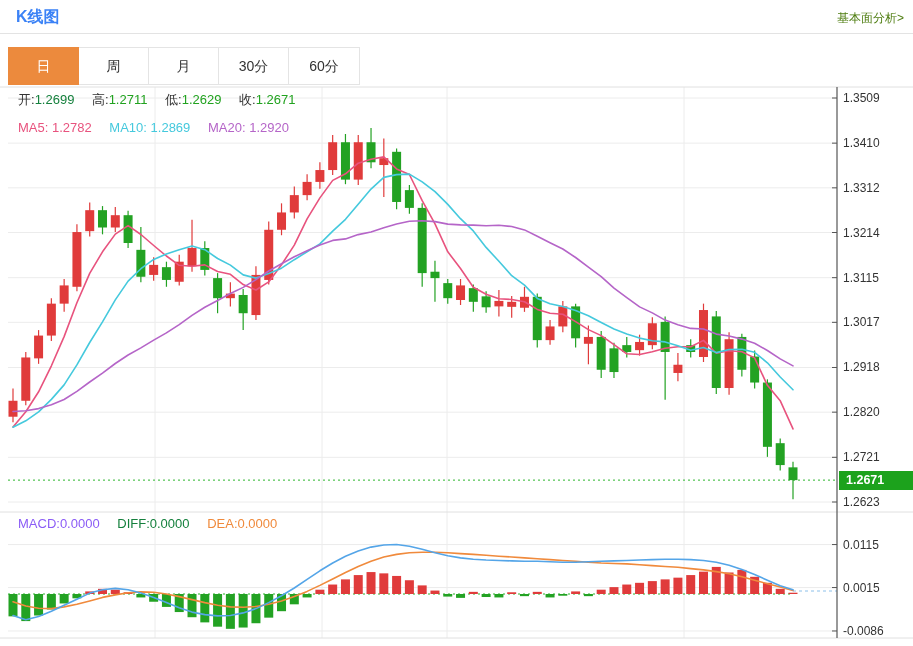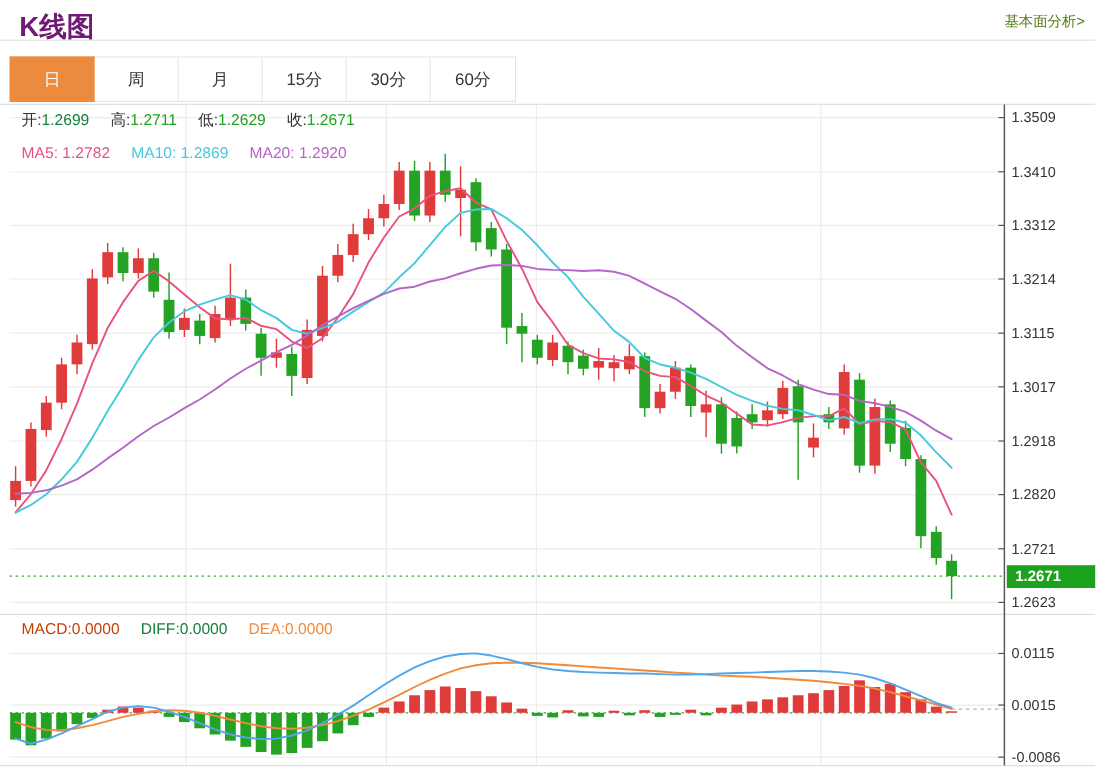--- a/index.html
+++ b/index.html
@@ -1,19 +1,19 @@
 <!DOCTYPE html>
 <html><head>
 <meta charset="utf-8">
 <style>
   html,body{margin:0;padding:0;background:#fff;}
   body{font-family:"Liberation Sans","DejaVu Sans",sans-serif;}
   #stage{position:relative;width:913px;height:646px;background:#fff;overflow:hidden;}
   #chart-svg{position:absolute;left:0;top:0;z-index:1;}
-  .hdr-title{position:absolute;left:16px;top:7px;font-size:23px;font-weight:bold;color:#701a75;z-index:3;}
+  .hdr-title{position:absolute;left:16px;top:7px;font-size:16px;font-weight:bold;color:#3b82f6;z-index:3;}
   .hdr-link{position:absolute;right:9px;top:10px;font-size:12px;color:#4d7c0f;z-index:3;cursor:pointer;text-decoration:none;}
   .hdr-divider{position:absolute;left:0;top:33px;width:913px;border-top:1px solid #e3e3e3;z-index:3;}
   .tabbar{position:absolute;left:8px;top:47px;height:38px;display:flex;z-index:3;background:#fff;border:1px solid #e4e4e4;box-sizing:border-box;}
   .tab{width:70px;height:100%;line-height:36px;text-align:center;font-size:14px;color:#333;border-right:1px solid #e4e4e4;cursor:pointer;box-sizing:border-box;background:#fff;}
   .tab:last-child{border-right:none;}
   .tab.active{color:#fff;border-right:none;margin:-1px 0 -1px -1px;height:38px;line-height:38px;width:71px;}
   .inforow{position:absolute;z-index:3;font-size:13px;white-space:nowrap;}
   .inforow .lbl{color:#333;}
   .inforow .grp{margin-right:14px;}
   .badge{position:absolute;left:839px;top:471px;width:74px;height:19px;line-height:19px;padding-left:7px;box-sizing:border-box;color:#fff;font-size:12.5px;font-weight:bold;z-index:3;}
@@ -268,39 +268,38 @@
     </svg>
 
   <div class="hdr-title">K线图</div>
   <a class="hdr-link">基本面分析&gt;</a>
   <div class="hdr-divider"></div>
 
   <div class="tabbar">
     <div class="tab active" style="background-color: rgb(236, 138, 61);">日</div>
     <div class="tab">周</div>
     <div class="tab">月</div>
-    <div class="tab">15分</div>
     <div class="tab">30分</div>
     <div class="tab">60分</div>
   </div>
 
   <div class="inforow" style="left:18px;top:91px;">
     <span class="grp"><span class="lbl">开:</span><span style="color: #15803d;">1.2699</span></span>
     <span class="grp"><span class="lbl">高:</span><span style="color: rgb(33, 162, 31);">1.2711</span></span>
     <span class="grp"><span class="lbl">低:</span><span style="color: rgb(33, 162, 31);">1.2629</span></span>
     <span class="grp"><span class="lbl">收:</span><span style="color: rgb(33, 162, 31);">1.2671</span></span>
   </div>
 
   <div class="inforow" style="left:18px;top:120px;">
     <span class="grp" style="color: rgb(232, 83, 126);"><span>MA5:</span> <span>1.2782</span></span>
     <span class="grp" style="color: rgb(69, 201, 221);"><span>MA10:</span> <span>1.2869</span></span>
     <span class="grp" style="color: rgb(181, 101, 200);"><span>MA20:</span> <span>1.2920</span></span>
   </div>
 
   <div class="inforow" style="left:18px;top:516px;">
-    <span class="grp" style="color: #c2410c; margin-top: 45px;">MACD:0.0000</span>
+    <span class="grp" style="color: #8b5cf6; margin-top: 45px;">MACD:0.0000</span>
     <span class="grp" style="color: #15803d;">DIFF:0.0000</span>
     <span class="grp" style="color: rgb(240, 138, 60);">DEA:0.0000</span>
   </div>
 
   <div class="badge" style="background-color: rgb(28, 162, 28);">1.2671</div>
 
 </div>
 
 </body></html>

